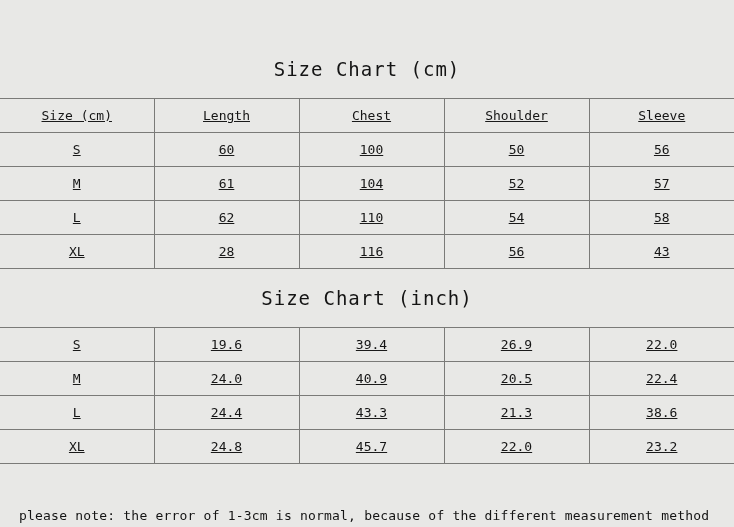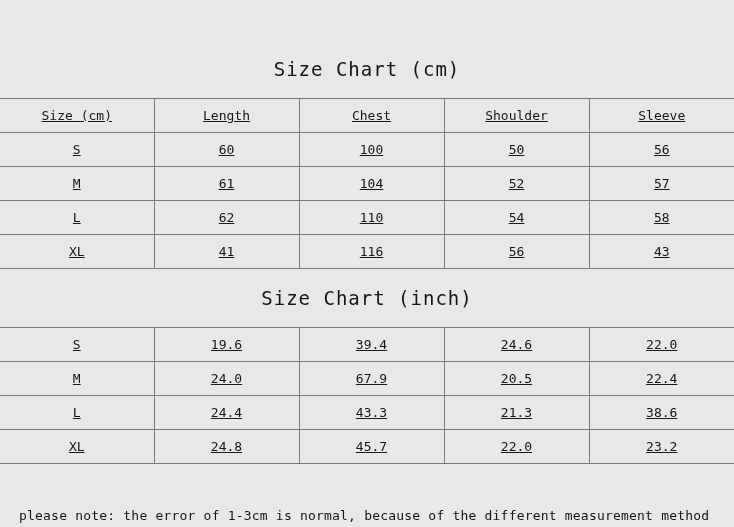--- a/index.html
+++ b/index.html
@@ -125,21 +125,21 @@
       </tr>
       <tr>
         <td class="firstcol">L</td>
         <td>62</td>
         <td>110</td>
         <td>54</td>
         <td class="lastcol">58</td>
       </tr>
       <tr>
         <td class="firstcol">XL</td>
-        <td>41</td>
+        <td>28</td>
         <td>116</td>
         <td>56</td>
         <td class="lastcol">43</td>
       </tr>
     </tbody>
   </table>
 
   <div class="hline"></div>
 
   <div class="title">Size Chart (inch)</div>
@@ -152,27 +152,27 @@
         <col class="col-data">
         <col class="col-data">
         <col class="col-data">
         <col class="col-data">
     </colgroup>
     <tbody>
       <tr>
         <td class="firstcol">S</td>
         <td>19.6</td>
         <td>39.4</td>
-        <td>24.6</td>
+        <td>26.9</td>
         <td class="lastcol">22.0</td>
       </tr>
       <tr>
         <td class="firstcol">M</td>
         <td>24.0</td>
-        <td>67.9</td>
+        <td>40.9</td>
         <td>20.5</td>
         <td class="lastcol">22.4</td>
       </tr>
       <tr>
         <td class="firstcol">L</td>
         <td>24.4</td>
         <td>43.3</td>
         <td>21.3</td>
         <td class="lastcol">38.6</td>
       </tr>

